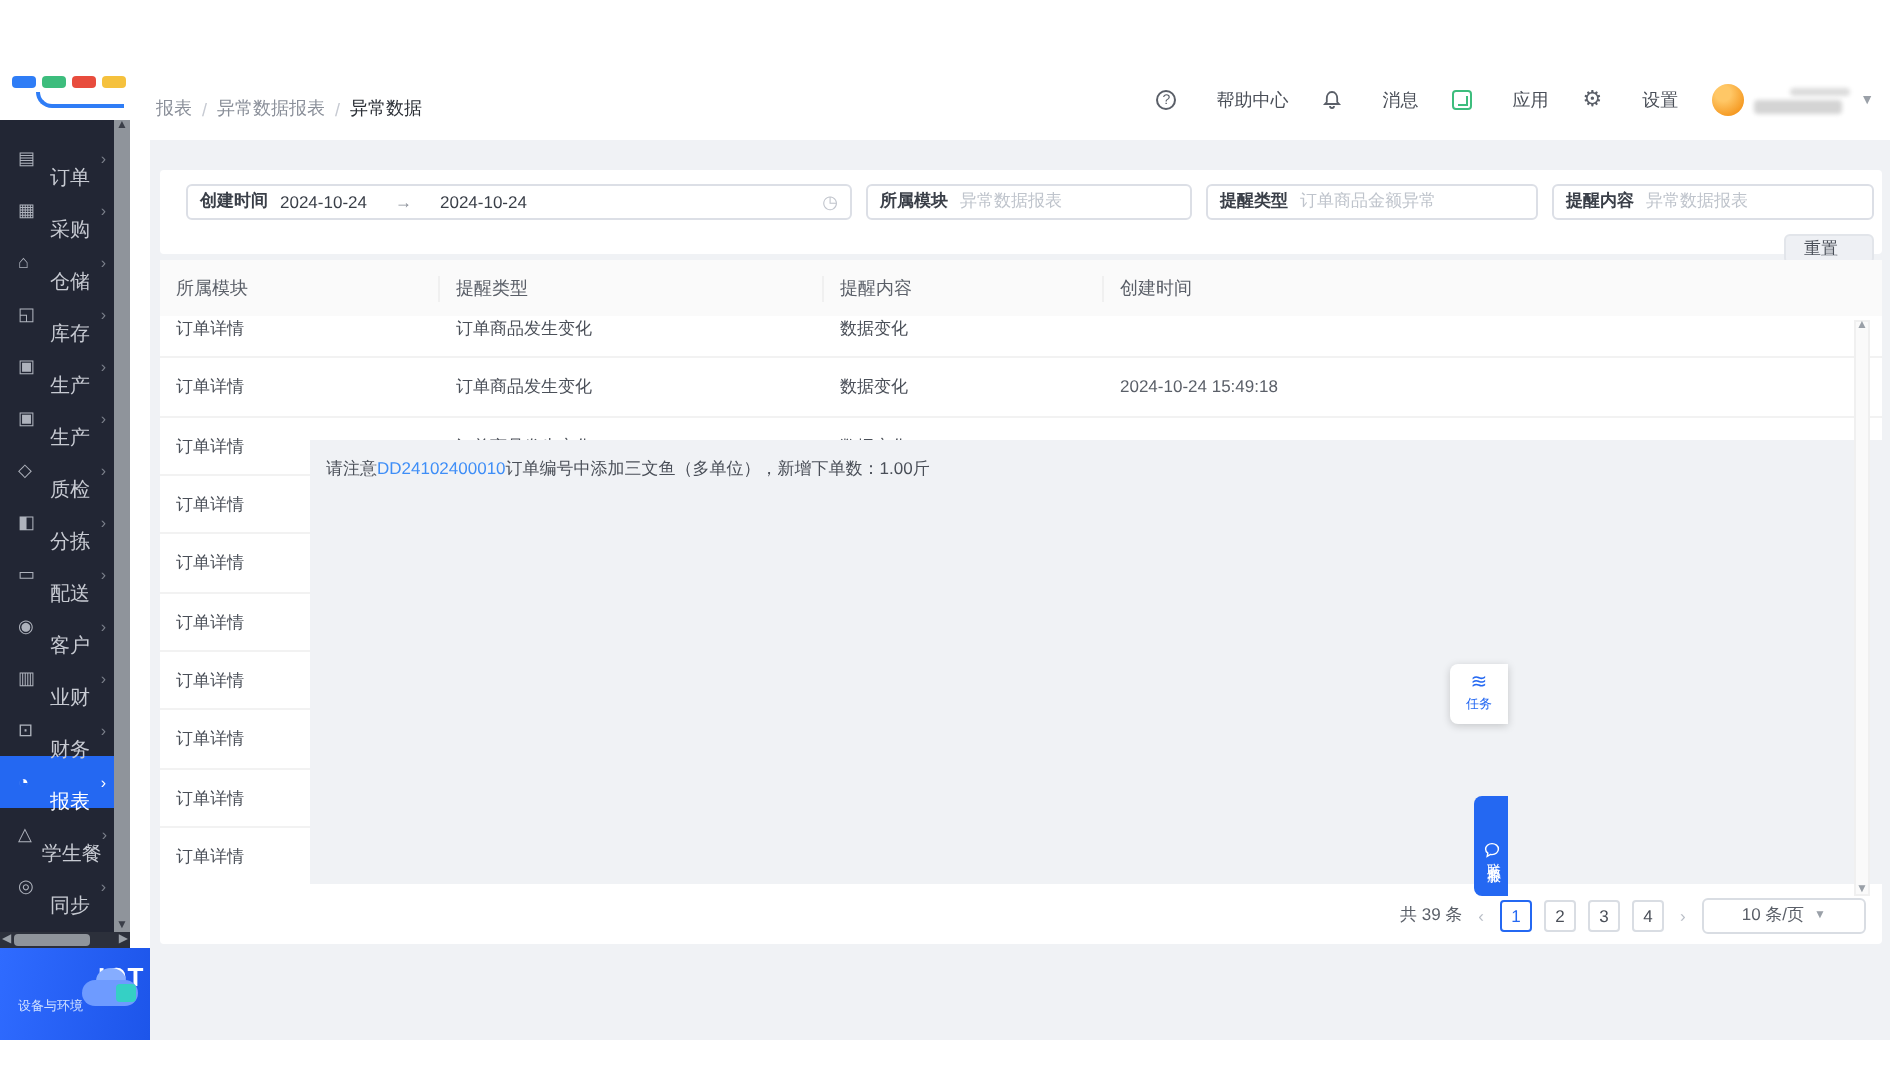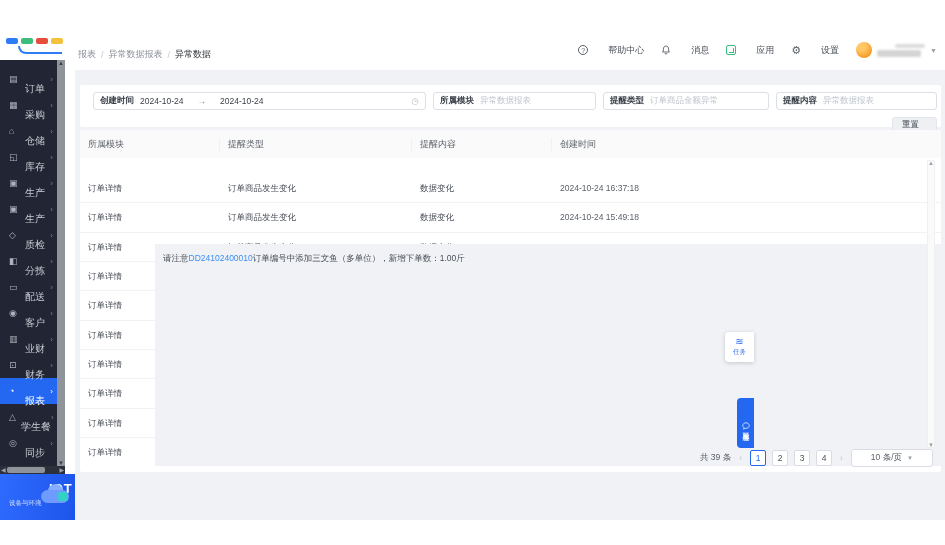--- a/index.html
+++ b/index.html
@@ -72,21 +72,21 @@
   .btns { position:absolute; right:4px; top:32px; display:flex; gap:7px;flex-direction:column; }
   .btn { height:15px; padding:0 9px; font-size:8.5px; border-radius:3px; display:flex; align-items:center; cursor:pointer; }
   .btn-reset { background:#eef0f4; color:#4a4f58; border:1px solid #e2e5ea; }
   .btn-search { background:#4d7c0f; color:#fff; border:5px solid #7f1d1d; }
 
   .table-card { left:5px; top:60px; width:861px; height:342px; }
   .t-head, .t-row { display:grid; grid-template-columns:140px 192px 140px 212px 150px; align-items:center; }
   .t-head { height:28px; background:#fafafa; color:#5a5f68; font-size:9px; }
   .t-head .th { padding:0 8px; border-right:1px solid #f0f0f0; }
   .t-head .th:last-child { border-right:none; }
-  .t-body { position:absolute; left:0; top:44px; width:861px; height:292px; overflow:hidden; }
+  .t-body { position:absolute; left:0; top:20px; width:861px; height:292px; overflow:hidden; }
   .t-row { border-bottom:1px solid #f2f2f2; font-size:8.5px; color:#4a4f58; }
   .t-row .td { padding:8px 8px; line-height:1.45; }
   .t-row .td.time { color:#5a5f68; }
   .code { color:#3e8ef7; text-decoration:none; cursor:pointer; }
   .t-vscroll { position:absolute; right:6px; top:30px; width:8px; height:288px; background:#fafafa; border:1px solid #f0f0f0; }
   .t-vscroll .arr { position:absolute; left:0; width:6px; text-align:center; font-size:6px; color:#9aa0a8; }
 
   .pager { position:absolute; right:8px; bottom:5px; display:flex; align-items:center; gap:6px; font-size:8.5px; color:#5a5f68; }
   .pg-arrow { color:#b8bdc6; cursor:pointer; padding:0 2px; }
   .pg-num { min-width:16px; height:16px; border:1px solid #d9dde3; border-radius:2px; background:#fff;
@@ -295,21 +295,20 @@
           <div class="th">提醒类型</div>
           <div class="th">提醒内容</div>
           <div class="th">创建时间</div>
         </div>
       <div class="t-body">
           <div class="t-row">
     <div class="td">订单详情</div>
     <div class="td">订单商品发生变化</div>
     <div class="td">数据变化</div>
     <div class="td content"><span class="pre">请注意</span><a class="code">DD24102400017</a><span class="rest">订单编号中添加韭菜花，新增下单数：19.00斤</span></div>
-    <div class="td time">2024-10-24 16:37:18</div>
   </div>
           <div class="t-row">
     <div class="td">订单详情</div>
     <div class="td">订单商品发生变化</div>
     <div class="td">数据变化</div>
     <div class="td content"><span class="pre">请注意</span><a class="code">DD24102400016</a><span class="rest">订单编号中添加木耳菜，新增下单数：11.00斤</span></div>
     <div class="td time">2024-10-24 15:49:18</div>
   </div>
           <div class="t-row">
     <div class="td">订单详情</div>

